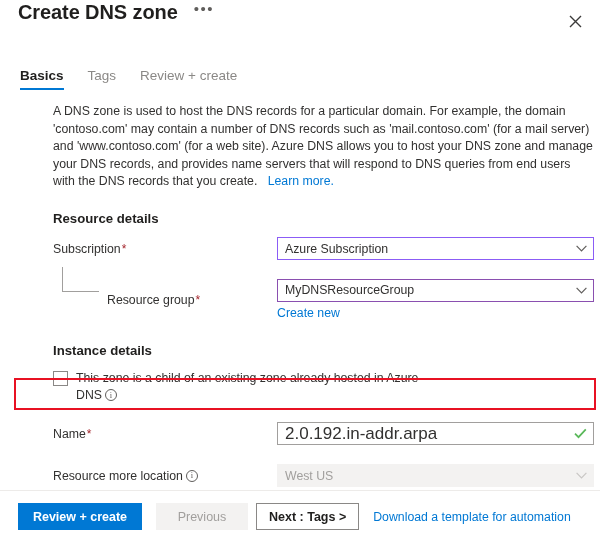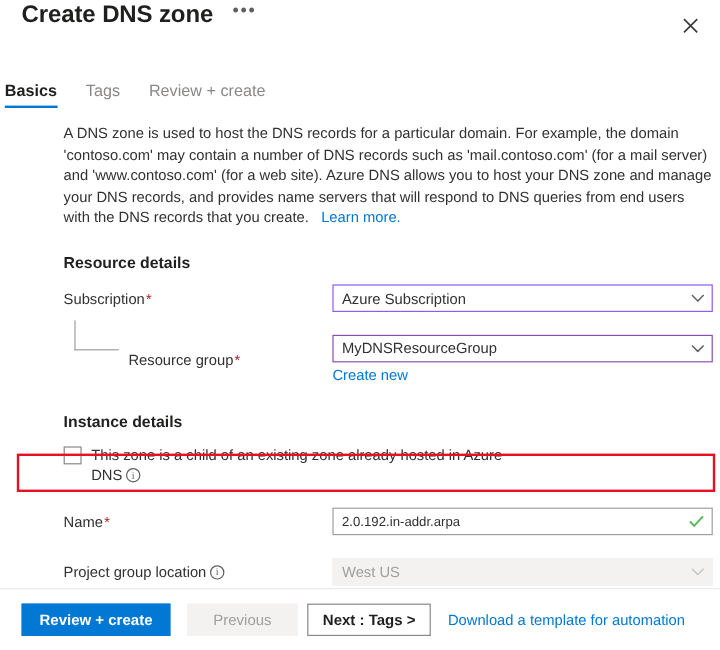--- a/index.html
+++ b/index.html
@@ -55,21 +55,21 @@
     justify-content: center;
     cursor: pointer;
     color: #3b3a39;
   }
   .close-btn svg { display: block; }
 
   
   .tabs {
     display: flex;
     gap: 0;
-    padding: 0 2px;
+    padding: 0 18px;
     margin-top: 26px;
   }
   .tab {
     font-size: 13.5px;
     color: #8a8886;
     padding: 0 12px 7px 12px;
     cursor: pointer;
     position: relative;
     white-space: nowrap;
   }
@@ -253,21 +253,21 @@
   .name-row { margin-top: 18px; }
   .textbox {
     width: 100%;
     height: 23px;
     box-sizing: border-box;
     border: 1px solid #a19f9d;
     background: #ffffff;
     display: flex;
     align-items: center;
     padding: 0 6px 0 7px;
-    font-size: 11px;
+    font-size: 17px;
     color: #323130;
   }
   .textbox .value { flex: 1 1 auto; }
   .check-ok {
     color: #5ab85a;
     display: flex;
     align-items: center;
     flex: 0 0 auto;
   }
 
@@ -415,21 +415,21 @@
           <svg width="13" height="11" viewBox="0 0 13 11" aria-hidden="true">
             <path d="M1 5.6 L4.5 9.2 L11.8 1.3" stroke="#5ab85a" stroke-width="1.7" fill="none"></path>
           </svg>
         </span>
       </div>
     </div>
   </div>
 
   <div class="form-row" style="margin-top:18px;">
     <div class="form-label">
-      <span>Project group location</span>
+      <span>Resource more location</span>
         <span class="info-icon">i</span>
     </div>
     <div class="field-wrap">
       <div class="combo disabled">
         <span class="value">West US</span>
         <span class="chevron">
           <svg width="11" height="7" viewBox="0 0 11 7" aria-hidden="true">
             <path d="M0.6 0.9 L5.5 5.8 L10.4 0.9" stroke="#c8c6c4" stroke-width="1.2" fill="none"></path>
           </svg>
         </span>

